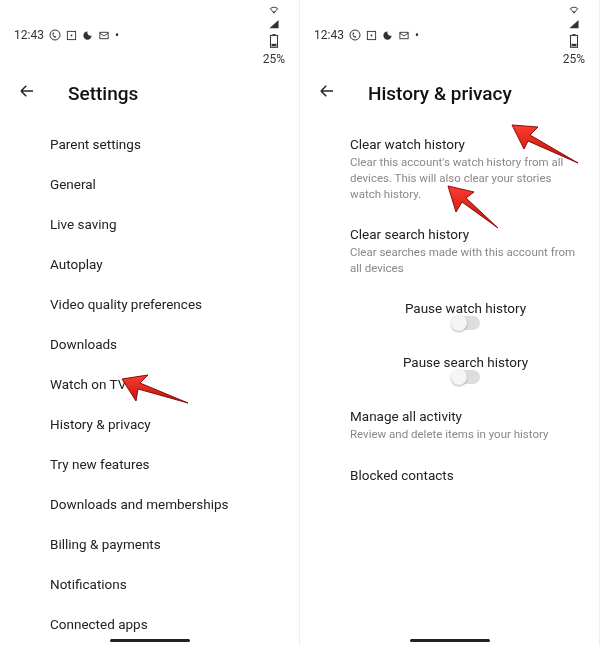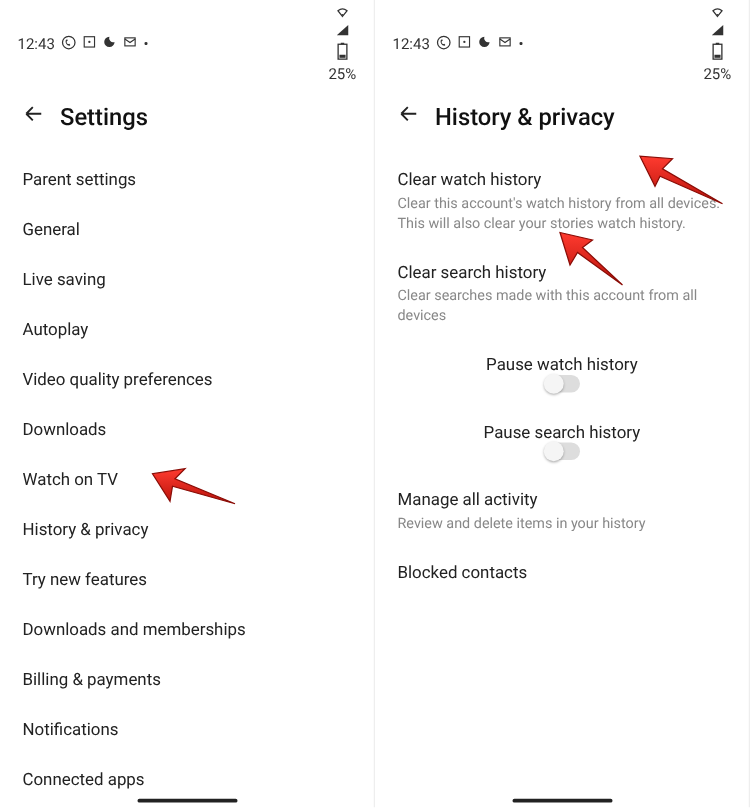--- a/index.html
+++ b/index.html
@@ -22,32 +22,32 @@
     }
     .phone:last-child { border-right: none; }
     .status-bar {
       display: flex;
       justify-content: space-between;
       align-items: center;
       padding: 4px 14px 2px;
       font-size: 12px;
       color: #333;
     }
-    .status-left { display: flex; align-items: flex-start; gap: 5px; }
+    .status-left { display: flex; align-items: center; gap: 5px; }
     .status-right { display: flex; align-items: center; gap: 4px; flex-direction: column; }
     .status-bar svg { display: block; }
     .header {
       display: flex;
       align-items: center;
       padding: 10px 18px 16px;
-      gap: 8px;
+      gap: 28px;
     }
     .back-btn { padding: 4px; margin-left: -4px; }
     .page-title { font-size: 19px; font-weight: 500; color: #111; }
-    .list { flex: 1; overflow: hidden; padding: 0 18px; }
+    .list { flex: 1; overflow: hidden; padding: 0 18px; margin-left: 32px; }
     .item {
       padding: 12px 0;
       font-size: 13.5px;
       color: #222;
     }
     .item.with-toggle {
       display: flex; justify-content: space-between; align-items: center; flex-direction: column;
     }
     .subtitle {
       font-size: 11.5px;

